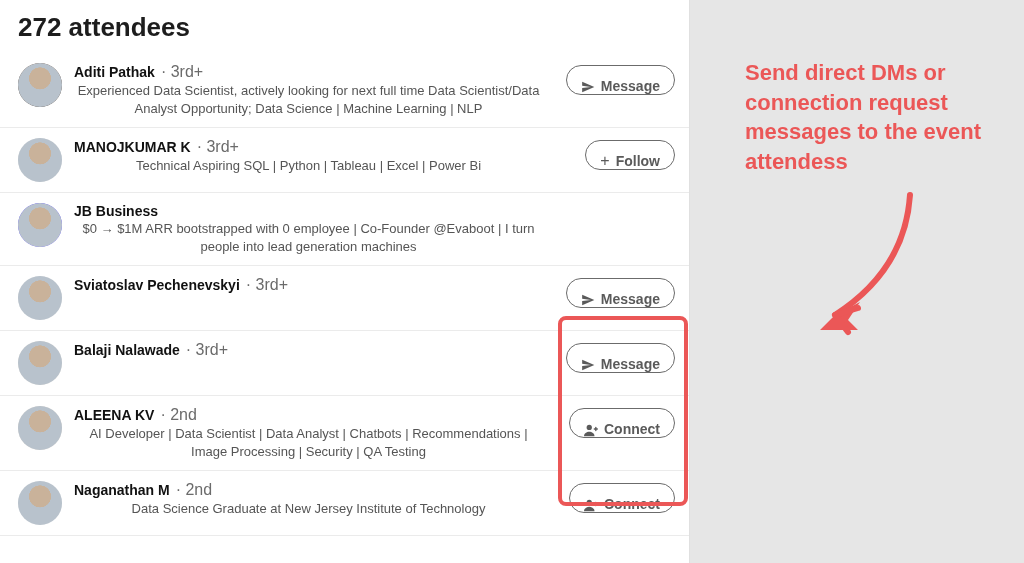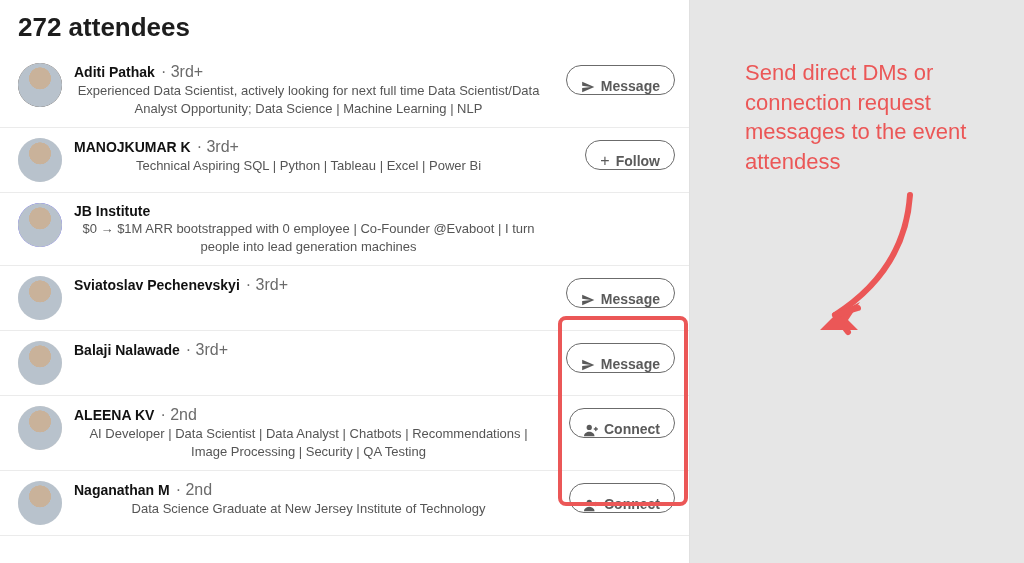--- a/index.html
+++ b/index.html
@@ -74,21 +74,21 @@
   }
   .pill svg { width: 14px; height: 14px; fill: #5a5a5a; }
   .plus { font-size: 16px; font-weight: 500; line-height: 1; position: relative; top:0px;}
   
   .annotation {
     position: absolute;
     left: 745px; top: 58px;
     width: 265px;
     color: #eb5757;
     font-size: 22px;
-    font-weight: 400;
+    font-weight: 700;
     line-height: 1.35;
   }
   .highlight-box {
     position: absolute;
     left: 558px; top: 316px;
     width: 130px; height: 190px;
     border: 4px solid #eb5757;
     border-radius: 8px;
     pointer-events: none;
   }
@@ -151,21 +151,21 @@
               <span>Follow</span>
             </button>
           </div>
         </div>
         <div class="row">
           <div class="avatar bg3">
             <div class="avatar-inner"></div>
           </div>
           <div class="row-body">
             <div class="name-line">
-              <span class="name link">JB Institute</span>
+              <span class="name link">JB Business</span>
             </div>
             <div class="headline">$0 → $1M ARR bootstrapped with 0 employee | Co-Founder @Evaboot | I turn people into lead generation machines</div>
           </div>
           <div class="action-col"></div>
         </div>
         <div class="row">
           <div class="avatar bg4">
             <div class="avatar-inner"></div>
           </div>
           <div class="row-body">

